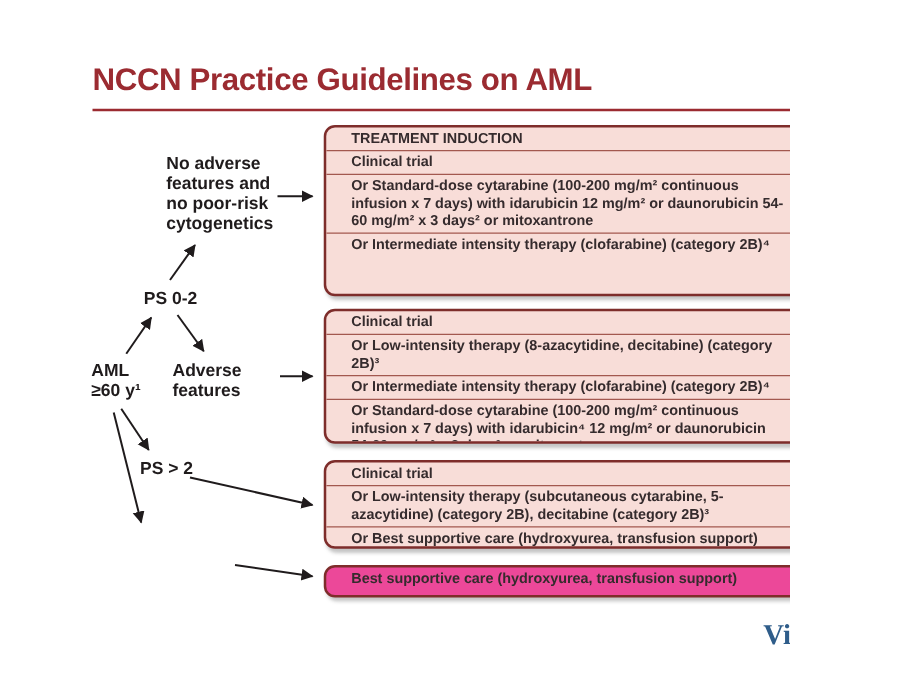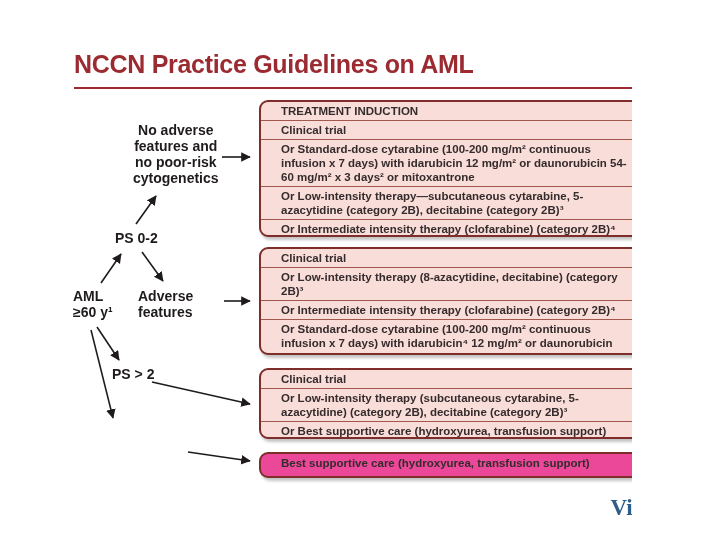--- a/index.html
+++ b/index.html
@@ -11,21 +11,21 @@
     position:absolute;left:74px;top:50px;margin:0;
     font-size:25px;font-weight:bold;letter-spacing:-0.3px;color:#9B2B31;
   }
   .title-rule{position:absolute;left:74px;top:87px;width:576px;height:2px;background:#9B2B31;}
 
   
   .node{
     position:absolute;color:#1F1B1C;font-weight:bold;font-size:14px;line-height:16px;
     white-space:pre-line;
   }
-  .n0{left:133px;top:122px;text-align:center;}
+  .n0{left:133px;top:122px;}
   .n1{left:115px;top:230px;}
   .n2{left:73px;top:288px;}
   .n3{left:138px;top:288px;}
   .n4{left:112px;top:366px;}
   .n5{left:100px;top:426px;}
 
   .arrows{position:absolute;left:0;top:0;width:720px;height:540px;pointer-events:none;}
 
   
   .tbox{
@@ -85,21 +85,20 @@
   <div class="node n2">AML
 ≥60 y¹</div>
   <div class="node n3">Adverse
 features</div>
   <div class="node n4">PS &gt; 2</div>
 
   <div class="tbox box1">
     <div class="row">TREATMENT INDUCTION</div>
     <div class="row">Clinical trial</div>
     <div class="row">Or Standard-dose cytarabine (100-200 mg/m² continuous infusion x 7 days) with idarubicin 12 mg/m² or daunorubicin 54-60 mg/m² x 3 days² or mitoxantrone</div>
-    <div class="row">Or Low-intensity therapy—subcutaneous cytarabine, 5-azacytidine (category 2B), decitabine (category 2B)³</div>
     <div class="row">Or Intermediate intensity therapy (clofarabine) (category 2B)⁴</div>
   </div>
 
   <div class="tbox box2">
     <div class="row">Clinical trial</div>
     <div class="row">Or Low-intensity therapy (8-azacytidine, decitabine) (category 2B)³</div>
     <div class="row">Or Intermediate intensity therapy (clofarabine) (category 2B)⁴</div>
     <div class="row">Or Standard-dose cytarabine (100-200 mg/m² continuous infusion x 7 days) with idarubicin⁴ 12 mg/m² or daunorubicin 54-60 mg/m² x 3 days² or mitoxantrone</div>
   </div>
 

